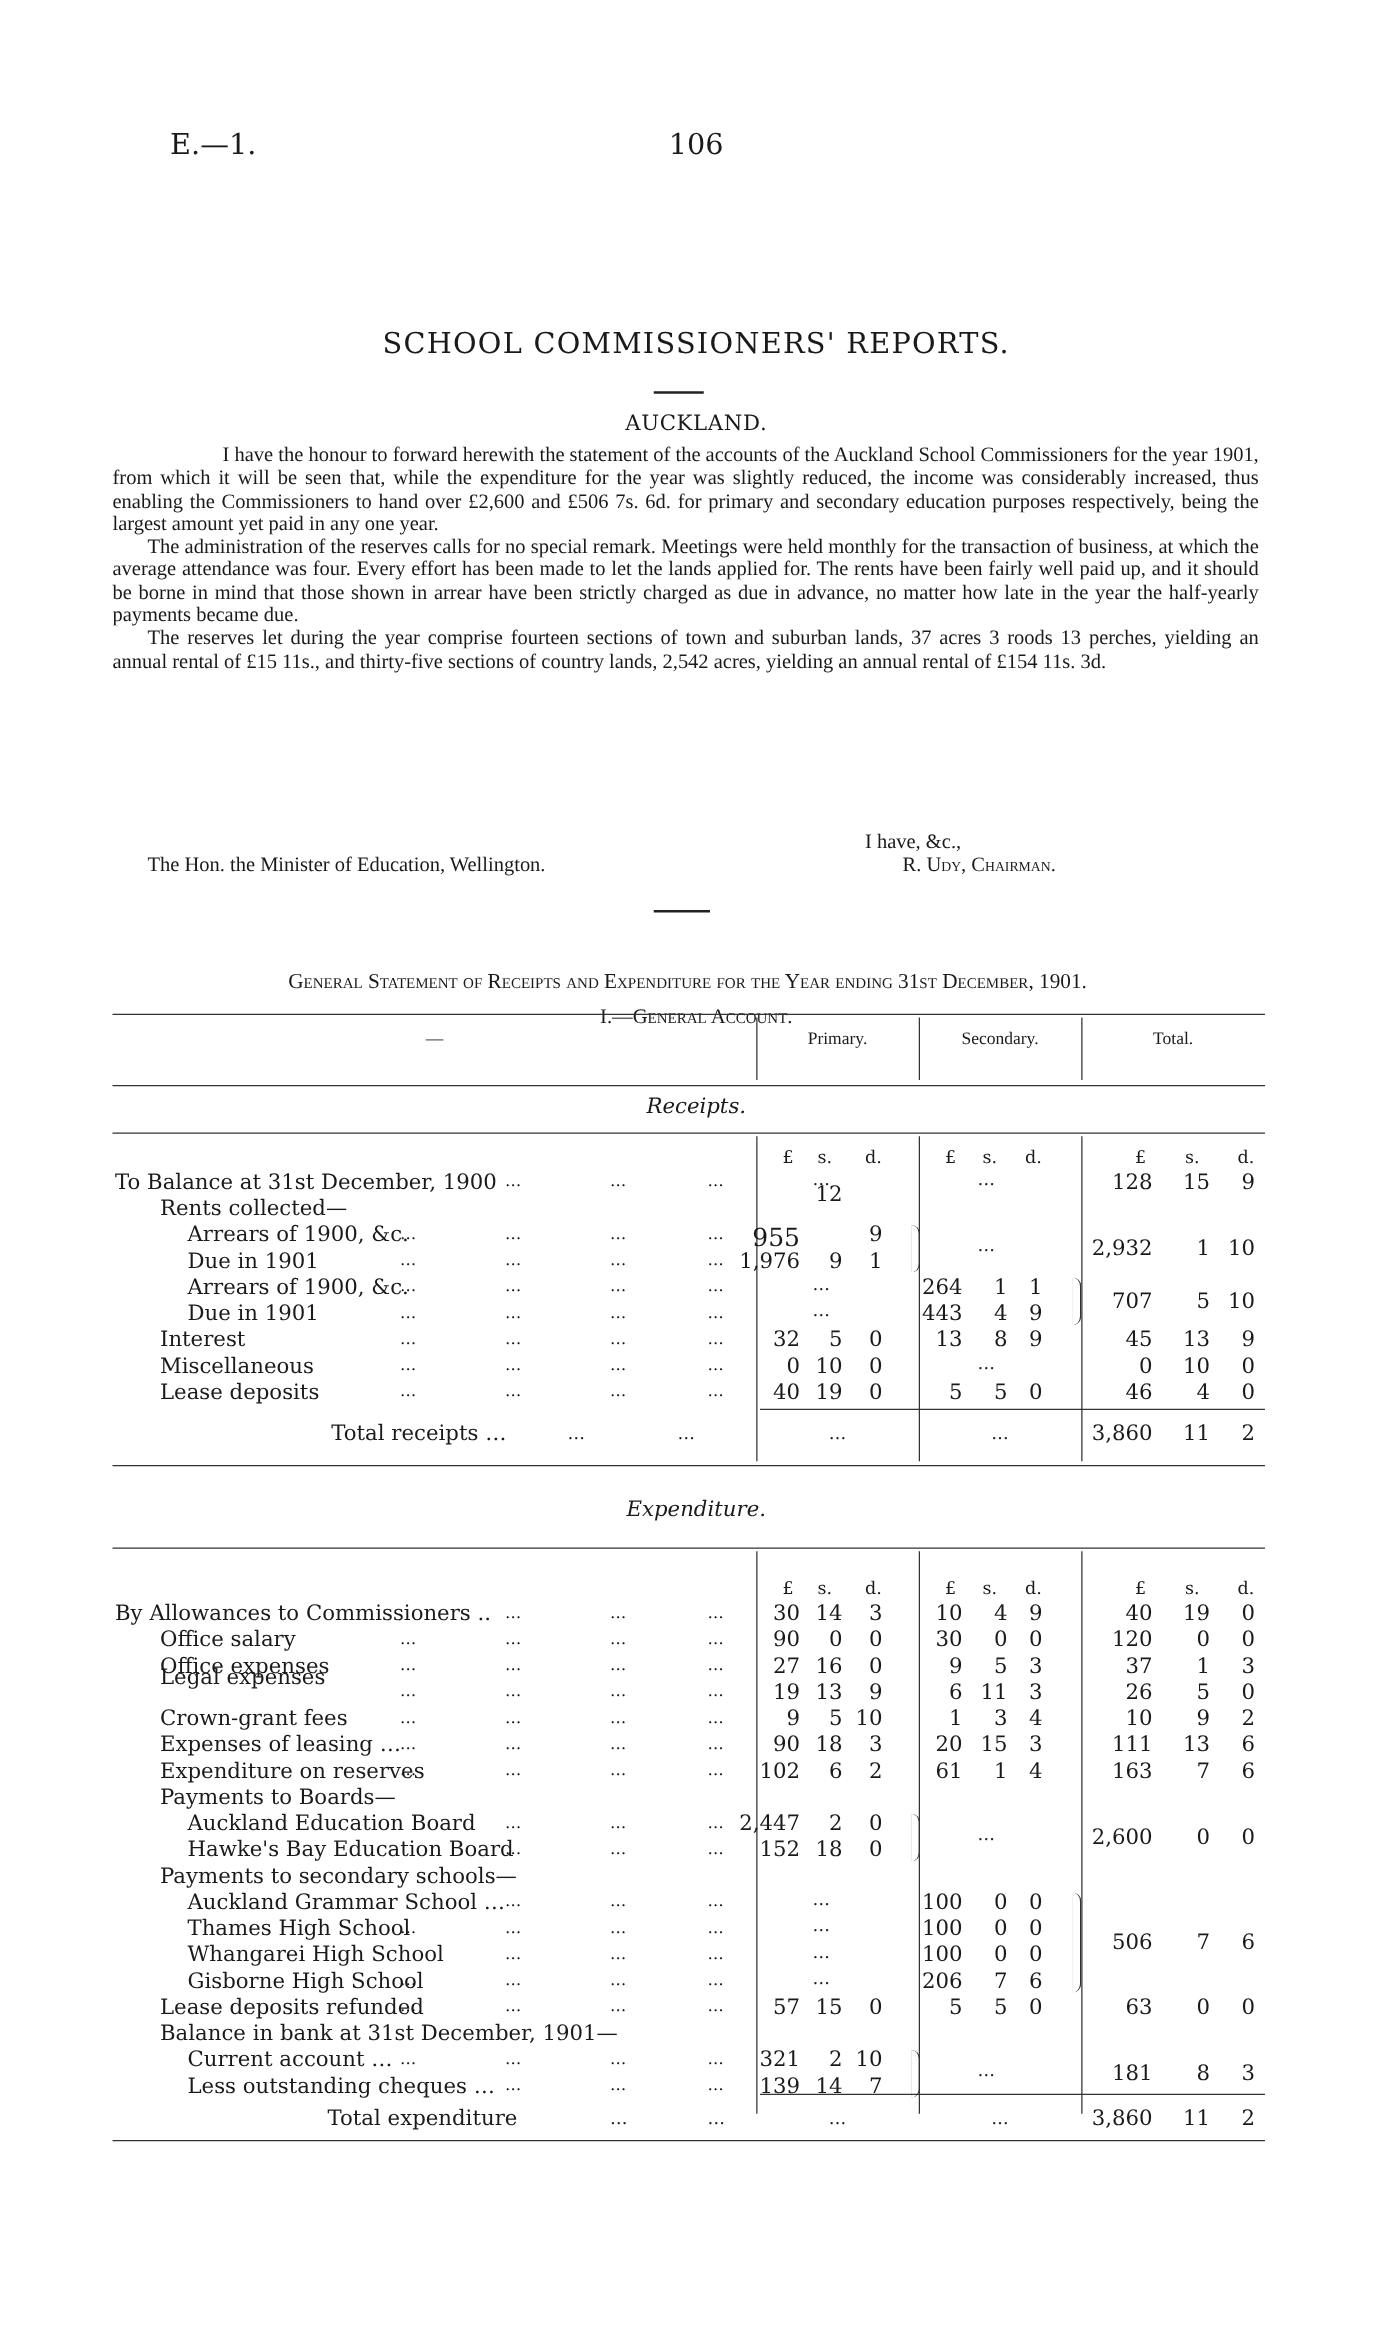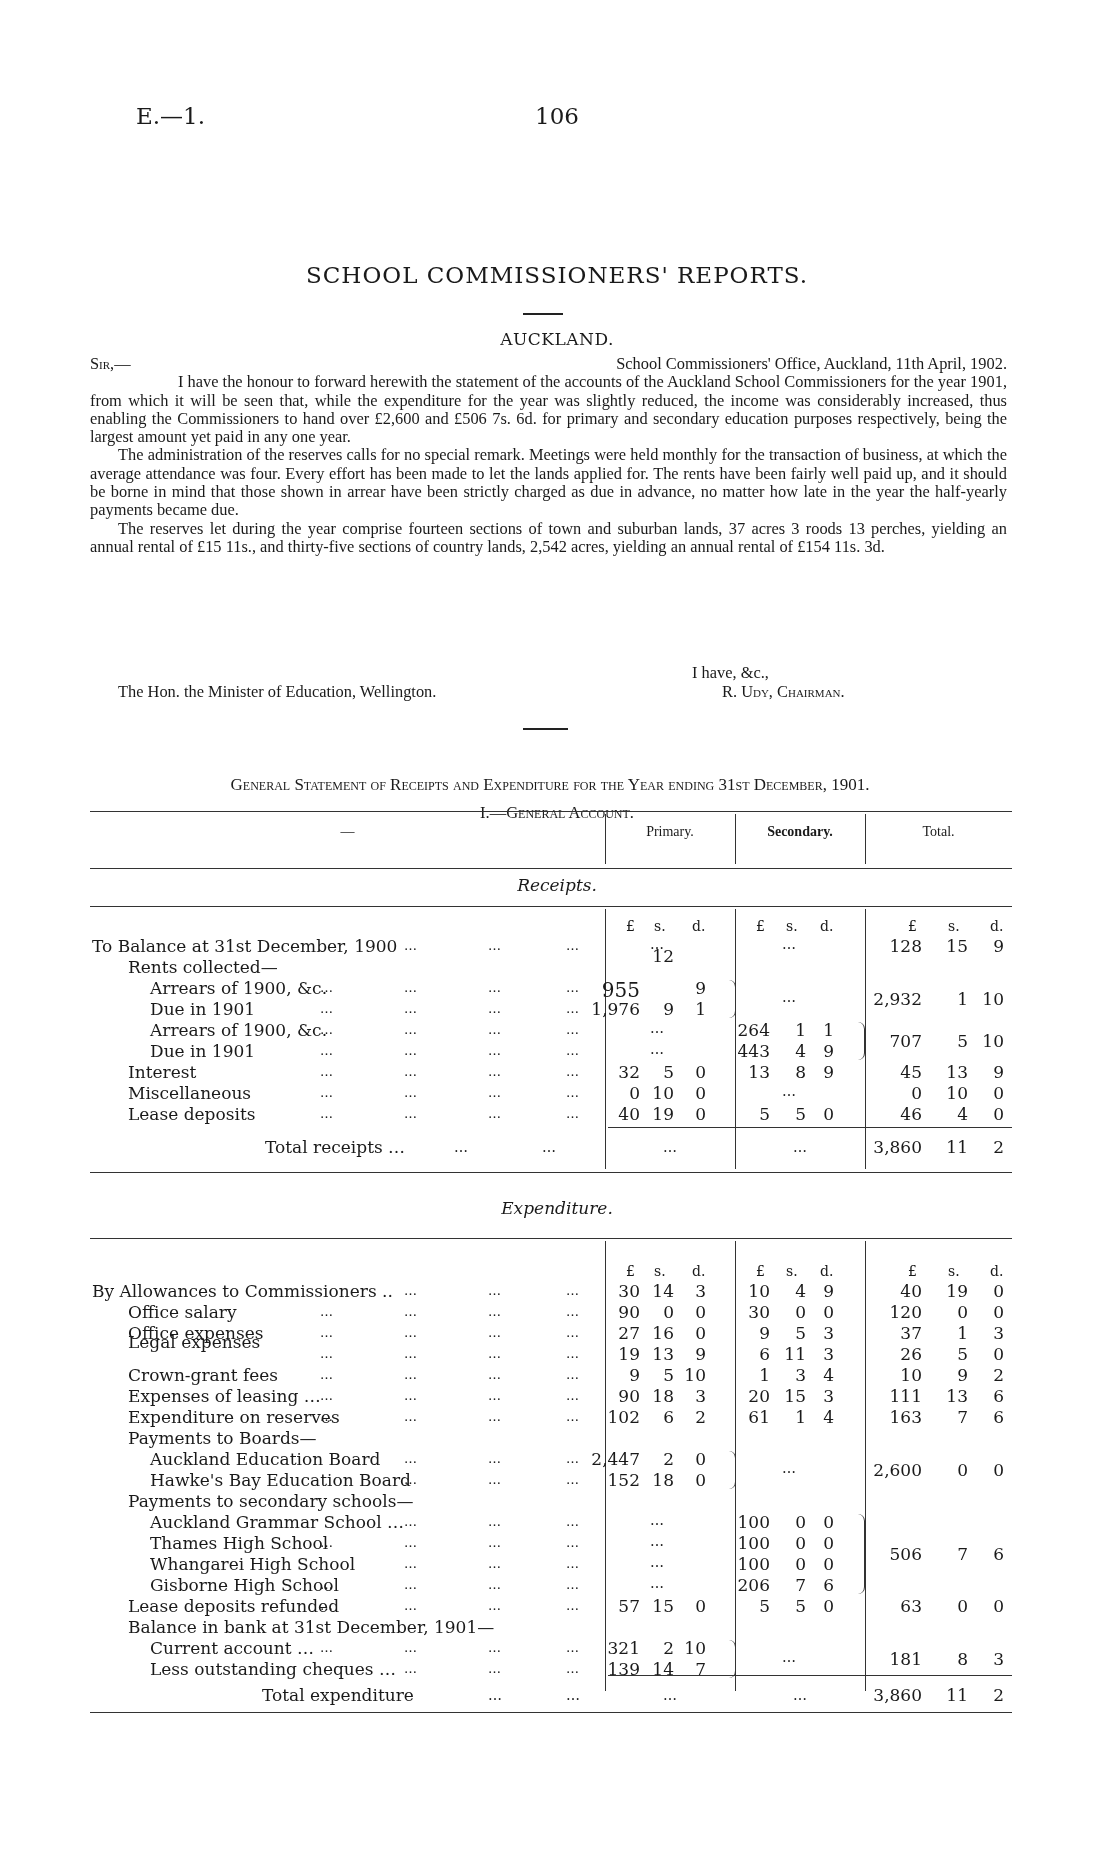--- a/index.html
+++ b/index.html
@@ -30,45 +30,41 @@
 <body>
 
 <div class="abs hdr-left">E.—1.</div>
 <div class="abs hdr-page">106</div>
 
 <div class="abs title">SCHOOL COMMISSIONERS' REPORTS.</div>
 <div class="abs rule" style="left:523px;top:313px;width:40px;"></div>
 <div class="abs sub">AUCKLAND.</div>
 
 <div class="abs letter" style="top:355px;">
-  <p class="sirline">
-    <span class="sc">Sir,—</span>
-    <span style="margin-left:auto;">School Commissioners' Office, Auckland, 11th April, 1902.</span>
-  </p>
   <p>I have the honour to forward herewith the statement of the accounts of the Auckland School Commissioners for the year 1901, from which it will be seen that, while the expenditure for the year was slightly reduced, the income was considerably increased, thus enabling the Commissioners to hand over £2,600 and £506 7s. 6d. for primary and secondary education purposes respectively, being the largest amount yet paid in any one year.</p>
   <p style="text-indent:28px;">The administration of the reserves calls for no special remark. Meetings were held monthly for the transaction of business, at which the average attendance was four. Every effort has been made to let the lands applied for. The rents have been fairly well paid up, and it should be borne in mind that those shown in arrear have been strictly charged as due in advance, no matter how late in the year the half-yearly payments became due.</p>
   <p style="text-indent:28px;">The reserves let during the year comprise fourteen sections of town and suburban lands, 37 acres 3 roods 13 perches, yielding an annual rental of £15 11s., and thirty-five sections of country lands, 2,542 acres, yielding an annual rental of £154 11s. 3d.</p>
 </div>
 <div class="abs letter" style="top:664px;left:692px;width:200px;">I have, &amp;c.,</div>
 <div class="abs letter" style="top:683px;left:118px;width:460px;">The Hon. the Minister of Education, Wellington.</div>
 <div class="abs letter" style="top:683px;left:722px;width:300px;"><span class="sc">R. Udy, Chairman.</span></div>
 
 <div class="abs rule" style="left:523px;top:728px;width:45px;"></div>
 
 <div class="abs gs sc">General Statement of Receipts and Expenditure for the Year ending 31st December, 1901.</div>
 <div class="abs ga sc">I.—General Account.</div>
 
 <div class="hline" style="left:90px;top:811px;width:922px;"></div>
 <div class="hline" style="left:90px;top:868px;width:922px;"></div>
 <div class="vline" style="left:605px;top:814px;height:50px;"></div>
 <div class="vline" style="left:735px;top:814px;height:50px;"></div>
 <div class="vline" style="left:865px;top:814px;height:50px;"></div>
 <div class="colhead" style="left:90px;width:515px;">—</div>
 <div class="colhead" style="left:605px;width:130px;">Primary.</div>
-<div class="colhead" style="left:735px;width:130px;font-weight:bold;">Secondary.</div>
+<div class="colhead" style="left:735px;width:130px;">Secondary.</div>
 <div class="colhead" style="left:865px;width:147px;">Total.</div>
 
 <div class="section" style="top:875px;">Receipts.</div>
 <div class="hline" style="left:90px;top:906px;width:922px;"></div>
 <div class="vline" style="left:605px;top:909px;height:260px;"></div>
 <div class="vline" style="left:735px;top:909px;height:260px;"></div>
 <div class="vline" style="left:865px;top:909px;height:260px;"></div>
 
 <div id="receipts-rows" style="position: absolute; left: 0px; top: 0px;">
     <div class="lsd" style="left: 626px; top: 918px;">£</div>

